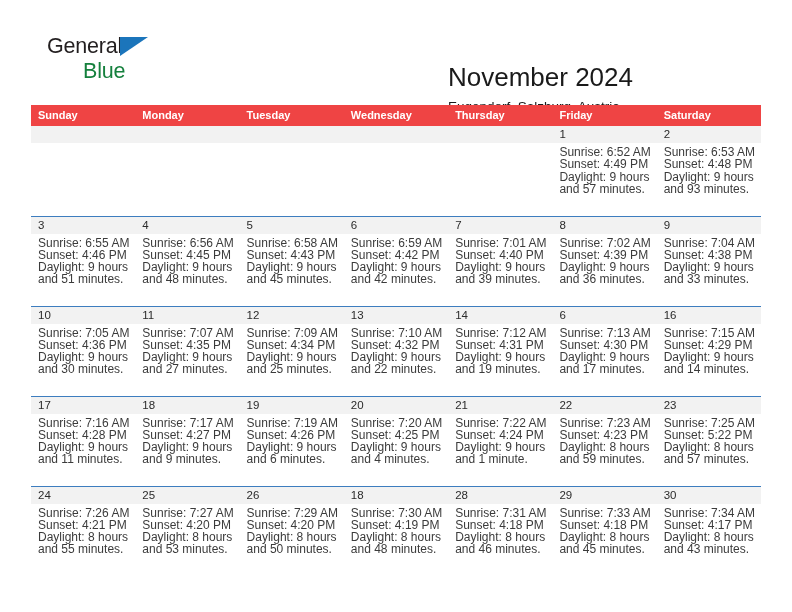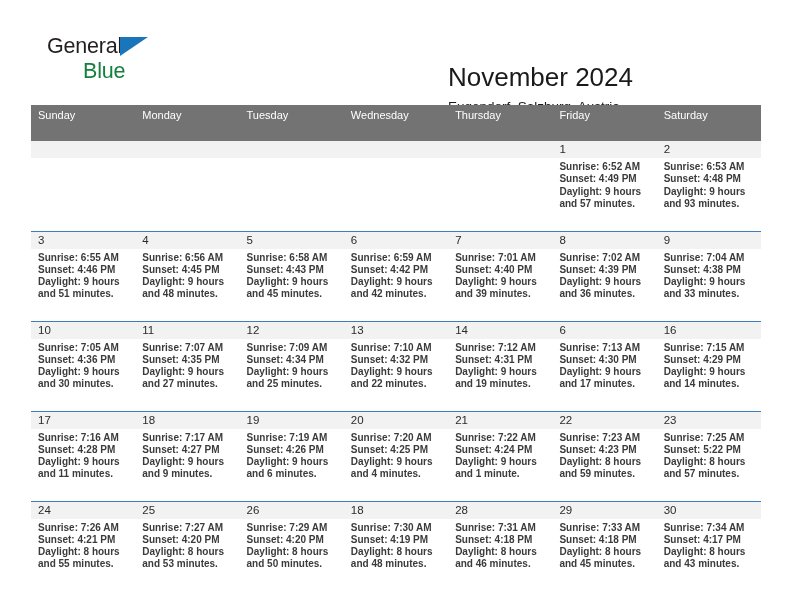--- a/index.html
+++ b/index.html
@@ -91,26 +91,26 @@
   .calendar {
     position: absolute;
     left: 31px;
     top: 105px;
     width: 730px;
     border-collapse: collapse;
     table-layout: fixed;
   }
 
   .calendar thead th {
-    background: #737373;
+    background: #ef4444;
     color: #ffffff;
     font-size: 11px;
-    font-weight: 400;
+    font-weight: 700;
     text-align: left;
-    padding: 5px 0 20px 7px;
+    padding: 5px 0 5px 7px;
     height: 19px;
     line-height: 11px;
   }
 
   .calendar tbody td {
     vertical-align: top;
     padding: 0;
     border-top: 1px solid #3d7dbf;
     height: 90px;
     background: #ffffff;
@@ -128,24 +128,23 @@
     color: #2b2b2b;
     padding-left: 7px;
   }
   .daynum.empty {
     color: transparent;
   }
 
   .details {
     display: block;
     padding: 3px 6px 0 7px;
-    font-size: 10px;
+    font-size: 12px;
     line-height: 12.3px;
     color: #3b3b3b;
-    font-weight: bold;
   }
   .details .ln { display: block; white-space: nowrap; }
 </style>
 </head>
 <body>
 
 <div class="page">
 
   <div class="top-bar">
 

